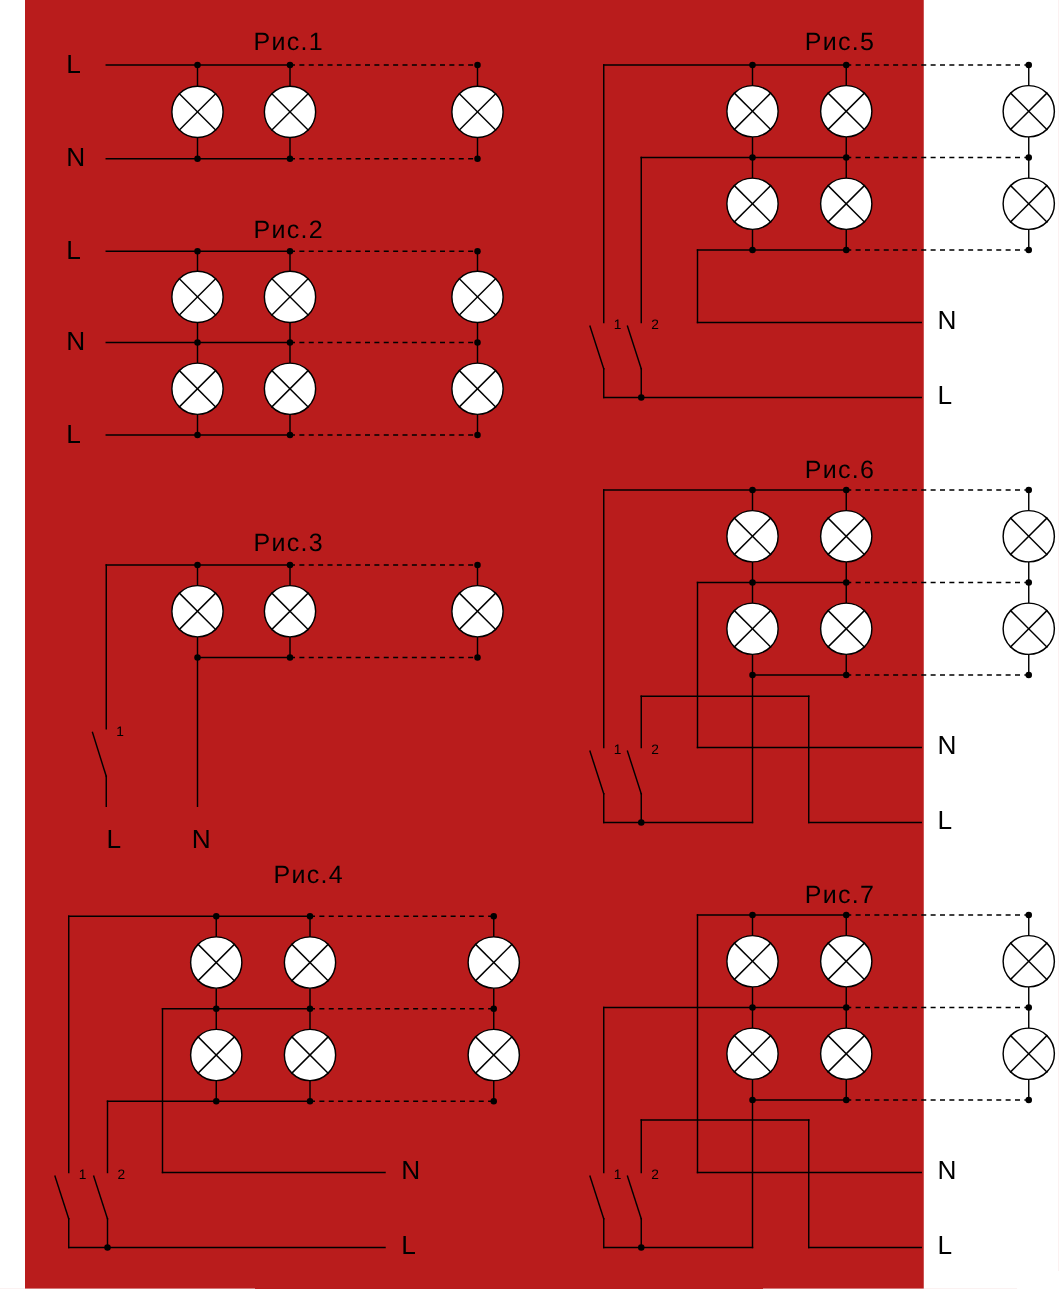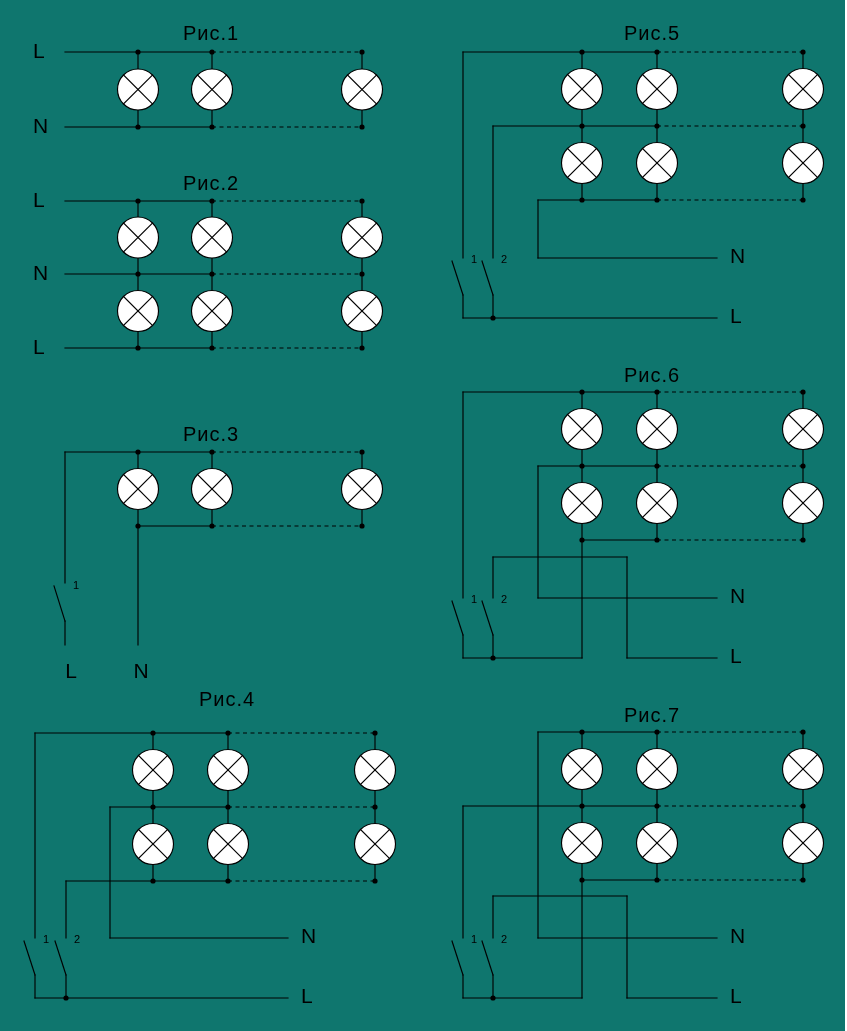--- a/index.html
+++ b/index.html
@@ -1,20 +1,21 @@
 <!DOCTYPE html>
 <html><head>
 <meta charset="utf-8">
 <style>
   html,body { margin:0; padding:0; background:#ffffff; }
   .canvas {
     position:relative;
-    width:845px; height:1031px;
-    background:#0f766e;
+    width:719px; height:1031px;
+    background:#b91c1c;
     font-family:"Liberation Sans", sans-serif;
+    margin-left:20px;
   }
   svg { display:block; }
   .w   { stroke:#000000; stroke-width:1.15; fill:none; stroke-linecap:square; }
   .d   { stroke:#000000; stroke-width:1.15; fill:none; stroke-linecap:butt; stroke-dasharray:4 3.5; }
   #lamp line, #lamp circle, #sw line { stroke:#000000; stroke-width:1.15; stroke-linecap:square; }
   #lamp circle { fill:#ffffff; }
   #lamp line, #sw line { fill:none; }
   #nd  { fill:#000000; stroke:none; }
   text { fill:#000000; }
   .title { font-size:20px; letter-spacing:1px; text-anchor:middle; }

